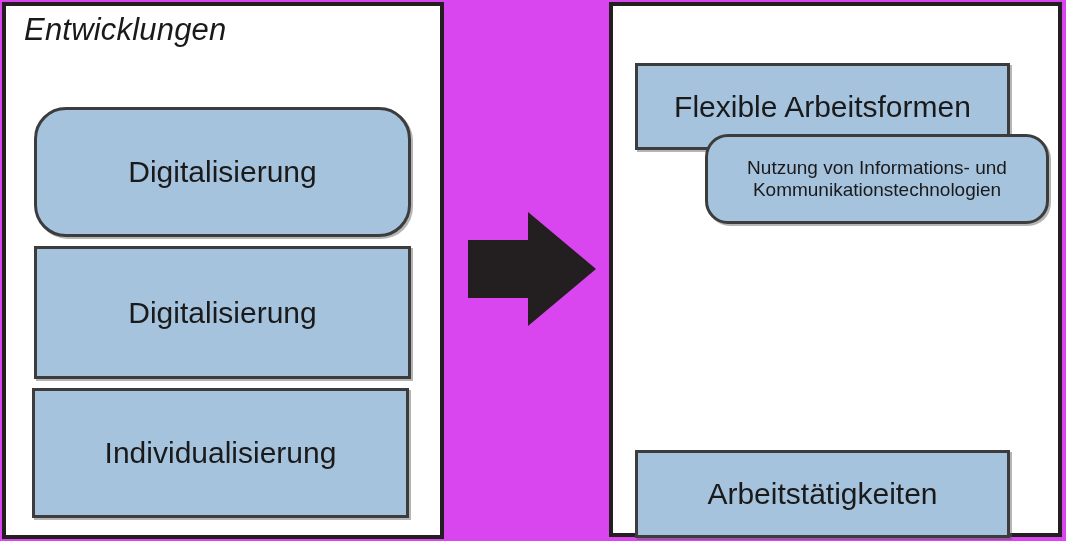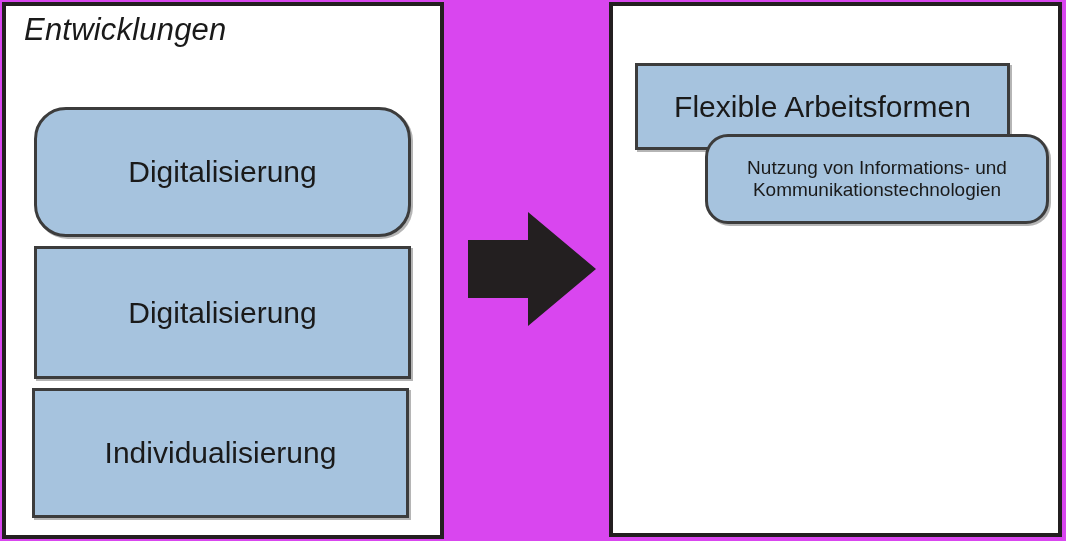--- a/index.html
+++ b/index.html
@@ -134,15 +134,18 @@
     <div class="box box-major" id="maj-flex">
       <span class="label">Flexible Arbeitsformen</span>
     </div>
 
     <div class="box box-detail" id="det-0">
       <span class="label">Nutzung von Informations- und Kommunikationstechnologien</span>
     </div>
 
 
 
+    <div class="box box-major" id="maj-taet">
+      <span class="label">Arbeitstätigkeiten</span>
+    </div>
   </div>
 
 </div>
 
 </body></html>

